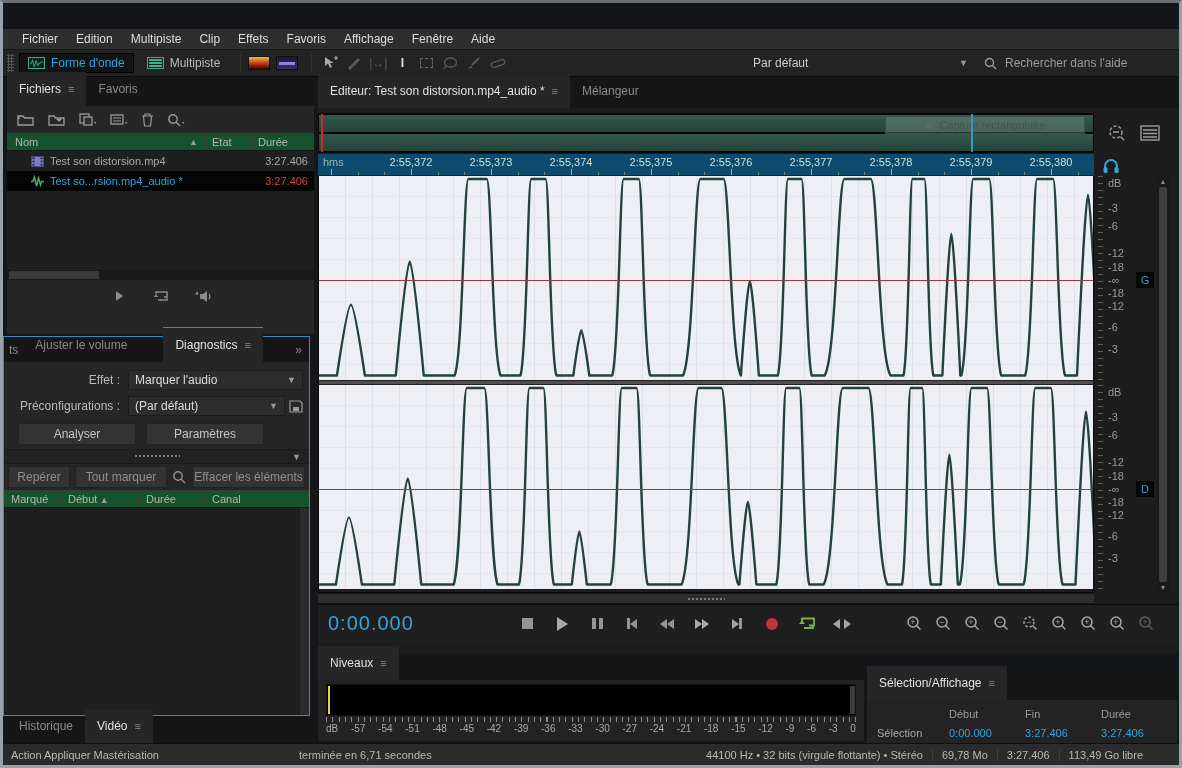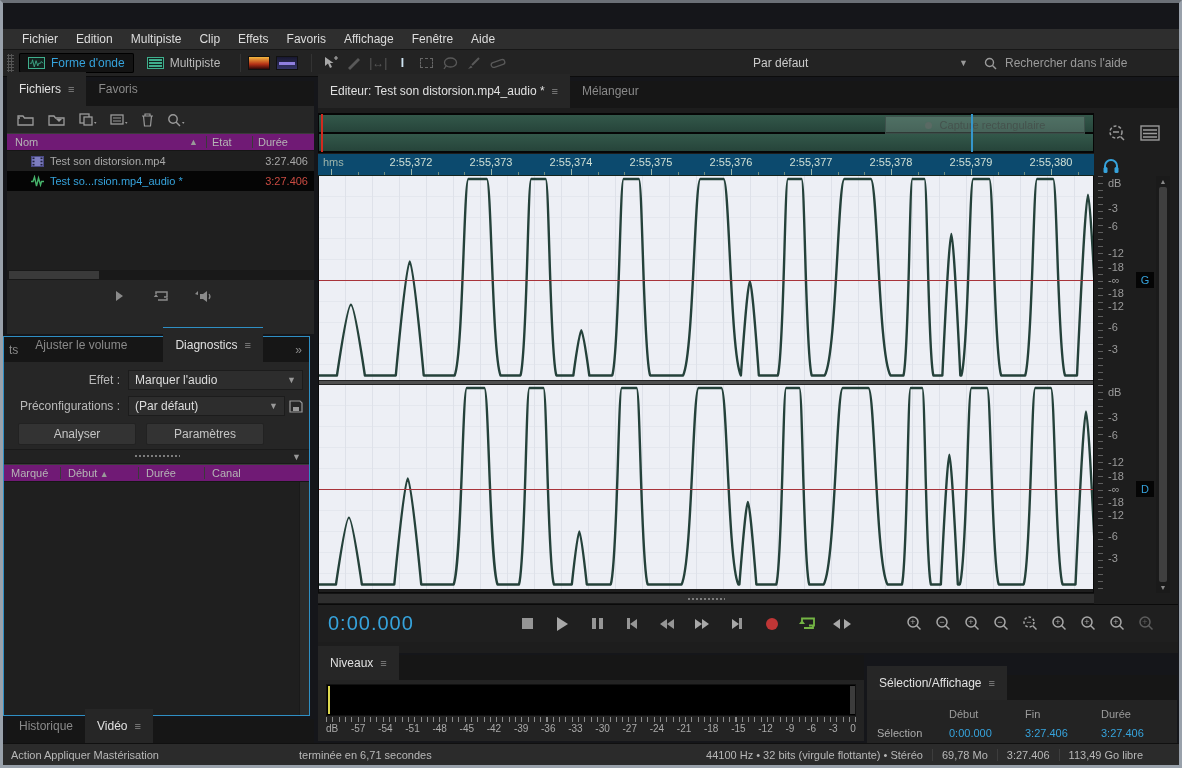--- a/index.html
+++ b/index.html
@@ -39,21 +39,21 @@
   .tabbar{display:flex;align-items:flex-end;background:#161616;height:25px;}
   .tab{padding:17px 12px;font-size:12px;color:#8a8a8a;display:flex;gap:7px;align-items:center;height:25px;}
   .tab.active{background:#262626;color:#e0e0e0;}
   .tab .m{color:#8a8a8a;font-size:11px;}
   .panel-body{background:#262626;}
   .caret{font-size:9px;color:#999;}
   
   #files-panel{position:absolute;left:4px;top:78px;width:307px;height:253px;background:#262626;}
   #files-tools{display:flex;align-items:center;gap:13px;padding:5px 10px;height:27px;}
   #files-tools svg{display:block;}
-  .th-row{display:flex;background:#701a75;border-top:1px solid #3a3a3a;border-bottom:1px solid #161616;height:18px;align-items:center;font-size:11px;color:#b5b5b5;}
+  .th-row{display:flex;background:#14532d;border-top:1px solid #3a3a3a;border-bottom:1px solid #161616;height:18px;align-items:center;font-size:11px;color:#b5b5b5;}
   .th-row .c1{flex:1;padding-left:8px;display:flex;align-items:center;}
   .th-row .c2{width:46px;border-left:1px solid #3a3a3a;padding-left:5px;}
   .th-row .c3{width:62px;border-left:1px solid #3a3a3a;padding-left:5px;}
   #file-list{height:119px;background:#1f1f1f;}
   .frow{display:flex;align-items:center;height:20px;font-size:11px;color:#a8a8a8;}
   .frow .name{flex:1;display:flex;align-items:center;gap:6px;padding-left:24px;white-space:nowrap;overflow:hidden;}
   .frow .dur{width:62px;text-align:right;padding-right:6px;}
   .frow.sel{background:#050505;}
   .frow.sel .name{color:#36a3dc;}
   .frow.sel .dur{color:#c94b42;}
@@ -365,20 +365,29 @@
         </svg>
     </div>
     <div class="diag-row" style="height:30px;gap:10px;padding-left:14px;">
       <div class="btn" style="width:118px;">Analyser</div>
       <div class="btn" style="width:118px;">Paramètres</div>
     </div>
     <div class="divider-row">
         <div class="dots"></div>
         <span class="caret">▼</span>
       </div>
+    <div class="diag-row" style="gap:5px;padding:0 4px;color:#8f8f8f;">
+      <div class="btn" style="width:62px;color:#8f8f8f;">Repérer</div>
+      <div class="btn" style="width:92px;color:#8f8f8f;">Tout marquer</div>
+      <svg width="15" height="14" viewBox="0 0 15 14">
+          <circle cx="6" cy="6" r="4.2" fill="none" stroke="#8f8f8f" stroke-width="1.4"></circle>
+          <path d="M9,9 L13,13" stroke="#8f8f8f" stroke-width="1.4"></path>
+        </svg>
+      <div class="btn" style="flex:1;overflow:hidden;white-space:nowrap;color:#8f8f8f;">Effacer les éléments</div>
+    </div>
     <div class="th-row" id="diag-head">
         <div style="padding-left: 7px; width: 56px;">Marqué</div>
         <div style="padding-left: 7px; border-left: 1px solid rgb(58, 58, 58); width: 78px;">Début<span class="caret"> ▲</span></div>
         <div style="padding-left: 7px; border-left: 1px solid rgb(58, 58, 58); width: 66px;">Durée</div>
         <div style="padding-left: 7px; border-left: 1px solid rgb(58, 58, 58); flex: 1 1 0%;">Canal</div>
       </div>
     <div id="diag-list">
         <div class="vscroll"></div>
       </div>
   </div>

